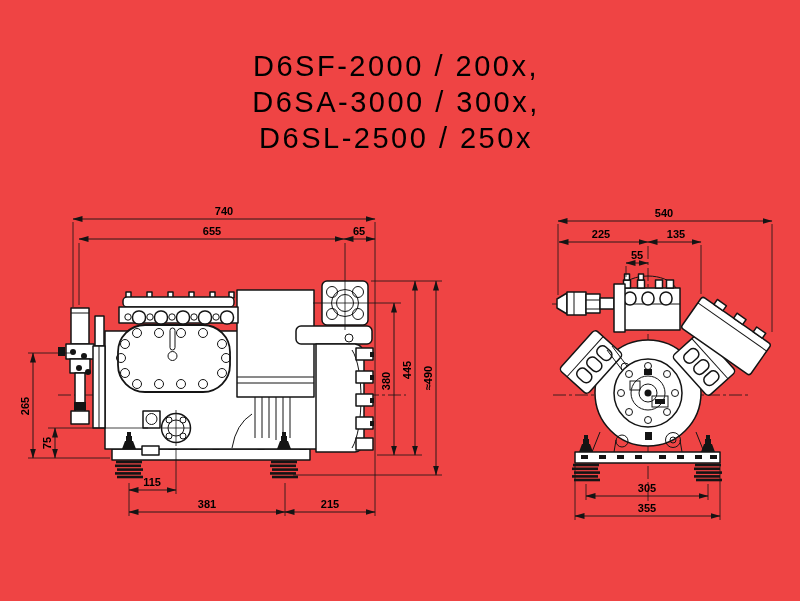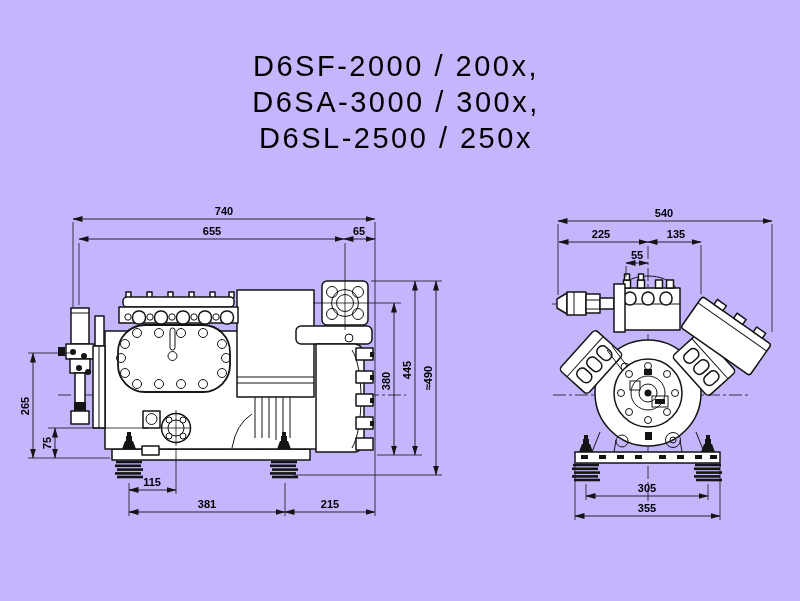--- a/index.html
+++ b/index.html
@@ -1,17 +1,17 @@
 <!DOCTYPE html>
 <html><head>
 <meta charset="utf-8">
 <style>
   html,body { margin:0; padding:0; background:#ffffff; }
   .page {
-    width:800px; height:601px; position:relative; background:#c4b5fd;
+    width:800px; height:601px; position:relative; background:#ef4444;
     font-family:"Liberation Sans", sans-serif; overflow:hidden;
   }
   svg { display:block; }
   .outline  { fill:#ffffff; stroke:#141414; stroke-width:1.5; stroke-linejoin:round; }
   .outline2 { fill:#ffffff; stroke:#141414; stroke-width:1.8; stroke-linejoin:round; }
   .thin     { fill:none; stroke:#141414; stroke-width:1; }
   .dim      { fill:none; stroke:#141414; stroke-width:0.9; }
   .ext      { fill:none; stroke:#141414; stroke-width:0.8; }
   .cl       { fill:none; stroke:#141414; stroke-width:0.8; stroke-dasharray:13 3 3 3; }
   .dark     { fill:#141414; stroke:none; }

